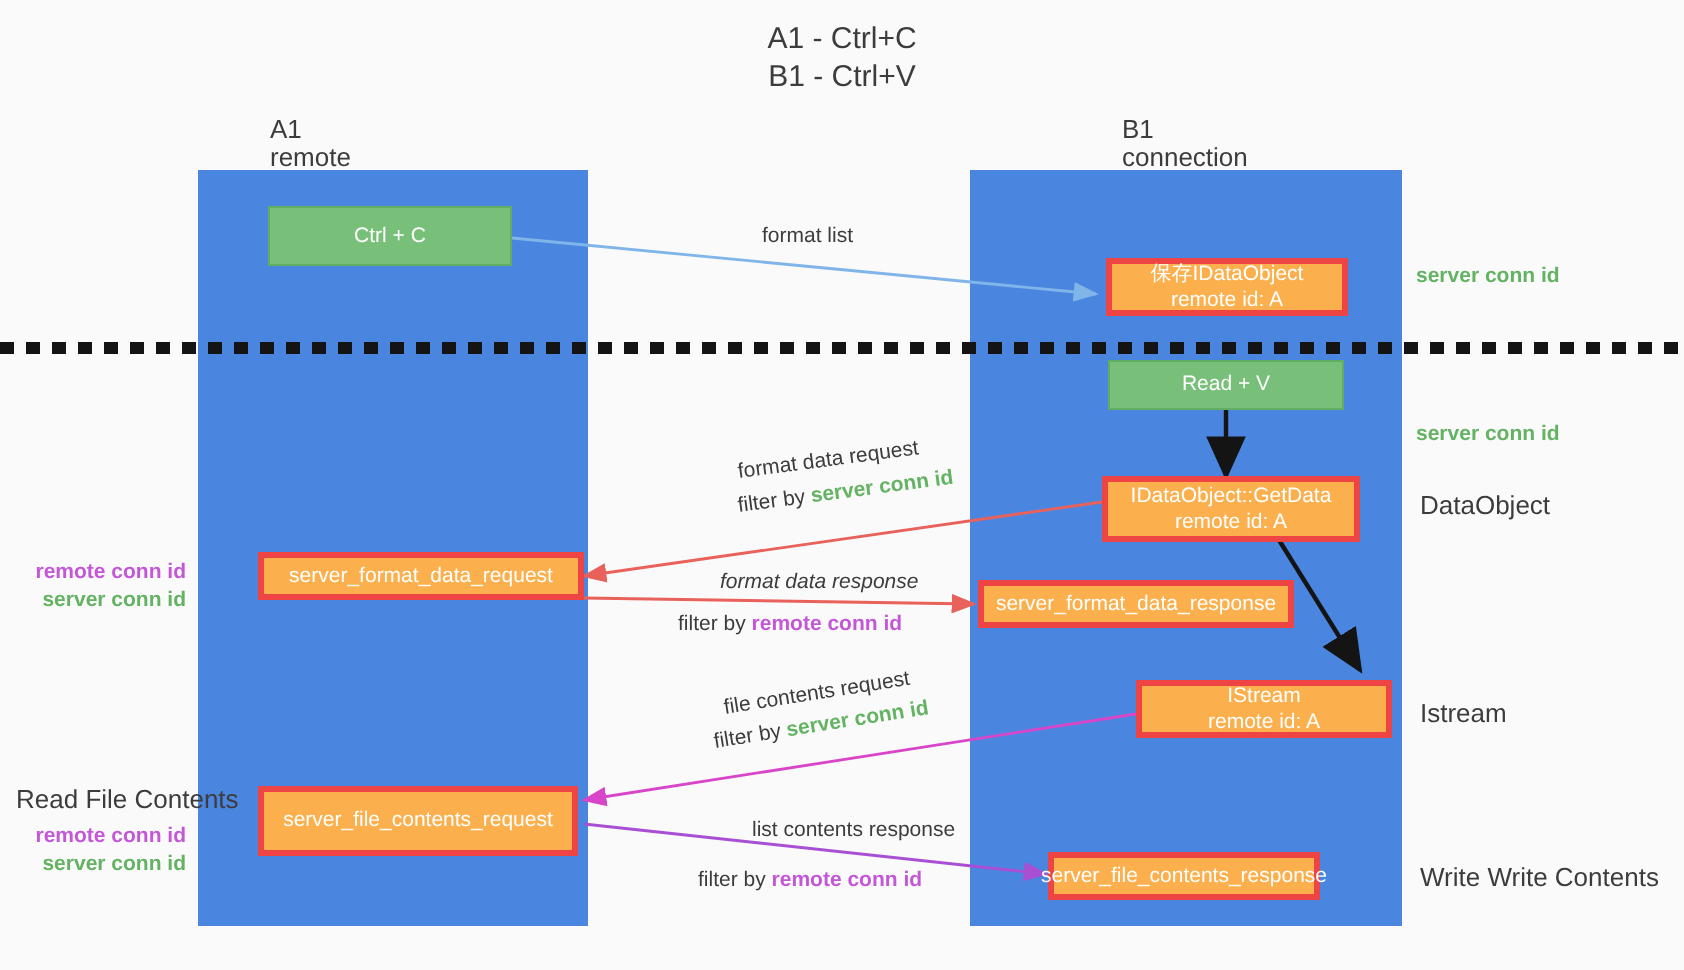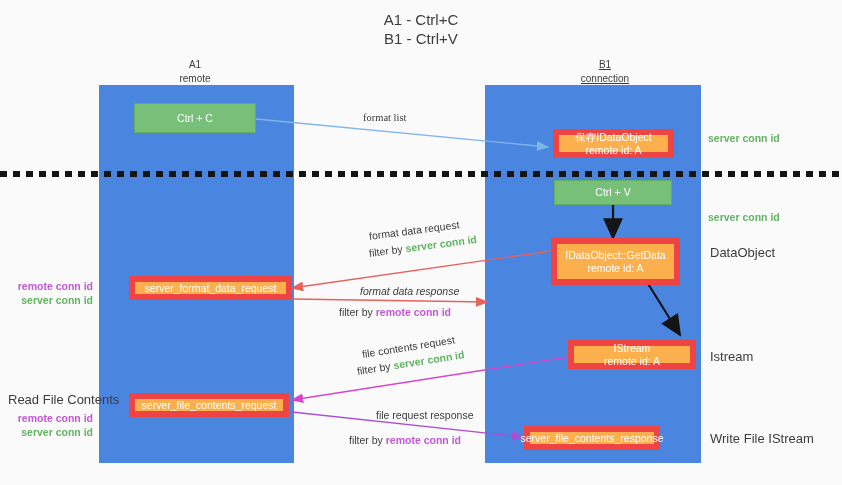--- a/index.html
+++ b/index.html
@@ -30,22 +30,22 @@
     width: 842px;
     text-align: center;
     font-size: 15px;
     line-height: 19px;
     color: #3c3c3c;
     white-space: pre-line;
   }
 
   
   .col-head {
-    text-align: center;
-    font-size: 10px;
+    text-align: left;
+    font-size: 13px;
     line-height: 14px;
     color: #3c3c3c;
     white-space: pre-line;
   }
 
   
   .lane {
     background: #4a86e0;
   }
 
@@ -62,21 +62,21 @@
     line-height: 13px;
     white-space: pre-line;
   }
   .box.green {
     background: #78c07a;
     border: 1px solid #5fae62;
     color: #ffffff;
   }
   .box.orange {
     background: #fbb04d;
-    border: 6px solid #ef4444;
+    border: 3px solid #ef4444;
     color: #ffffff;
   }
 
   
   .side-label {
     font-size: 13px;
     line-height: 15px;
     color: #3c3c3c;
   }
   .green-txt { color: #63b363; font-weight: bold; }
@@ -122,21 +122,21 @@
 </head>
 <body>
 
 <div id="stage">
 
   <div class="abs title">A1 - Ctrl+C
 B1 - Ctrl+V</div>
 
   <div class="abs col-head" style="left:135px; top:58px; width:120px;">A1
 remote</div>
-  <div class="abs col-head" style="left:545px; top:58px; width:120px;text-decoration:underline;">B1
+  <div class="abs col-head" style="left:561px; top:58px; width:120px;">B1
 connection</div>
 
   <div class="abs lane" style="left:99px; top:85px; width:195px; height:378px;"></div>
   <div class="abs lane" style="left:485px; top:85px; width:216px; height:378px;"></div>
 
   <svg class="overlay" viewBox="0 0 842 485">
     <defs>
       <marker id="ah-blue" markerWidth="9" markerHeight="7" refX="8" refY="3.5" orient="auto">
         <polygon points="0,0 9,3.5 0,7" fill="#7fb5e8"></polygon>
       </marker>
@@ -169,58 +169,59 @@
     <line x1="292" y1="412" x2="523" y2="437" stroke="#a84fd4" stroke-width="1.4" marker-end="url(#ah-purple)"></line>
   </svg>
 
   <div class="abs dashed-sep"></div>
 
   <div class="abs box green" style="left:134px; top:103px; width:122px; height:30px;text-align:right;">Ctrl + C</div>
 
   <div class="abs box orange" style="left:553px; top:129px; width:121px; height:29px;">保存IDataObject
 remote id: A</div>
 
-  <div class="abs box green" style="left:554px; top:180px; width:118px; height:25px;">Ctrl + V</div>
-
-  <div class="abs box orange" style="left:551px; top:238px; width:129px; height:47px;">IDataObject::GetData
+  <div class="abs box green" style="left:554px; top:180px; width:118px; height:25px;">Read + V</div>
+
+  <div class="abs box orange" style="left:551px; top:238px; width:129px; height:33px;">IDataObject::GetData
 remote id: A</div>
 
   <div class="abs box orange" style="left:129px; top:276px; width:163px; height:24px;">server_format_data_request</div>
 
+  <div class="abs box orange" style="left:489px; top:290px; width:158px; height:24px;">server_format_data_response</div>
 
   <div class="abs box orange" style="left:568px; top:340px; width:128px; height:29px;">IStream
 remote id: A</div>
 
-  <div class="abs box orange" style="left:129px; top:393px; width:160px; height:24px;">server_file_contents_request</div>
+  <div class="abs box orange" style="left:129px; top:393px; width:160px; height:35px;">server_file_contents_request</div>
 
   <div class="abs box orange" style="left:524px; top:426px; width:136px; height:24px;">server_file_contents_response</div>
 
-  <div class="abs arrow-label" style="left:363px; top:111px;font-family:Liberation Serif, serif;">format list</div>
+  <div class="abs arrow-label" style="left:381px; top:111px;">format list</div>
 
   <div class="abs arrow-label rot-up" style="left:369px; top:229px;">format data request</div>
   <div class="abs arrow-label rot-up" style="left:369px; top:246px;"><span>filter by </span><span class="green-txt">server conn id</span></div>
 
   <div class="abs arrow-label" style="left:360px; top:284px;font-style:italic;">format data response</div>
   <div class="abs arrow-label" style="left:339px; top:305px;"><span>filter by </span><span class="purple-txt">remote conn id</span></div>
 
   <div class="abs arrow-label rot-up9" style="left:362px; top:347px;">file contents request</div>
   <div class="abs arrow-label rot-up9" style="left:357px; top:364px;"><span>filter by </span><span class="green-txt">server conn id</span></div>
 
-  <div class="abs arrow-label" style="left:376px; top:408px;">file request response</div>
+  <div class="abs arrow-label" style="left:376px; top:408px;">list contents response</div>
   <div class="abs arrow-label" style="left:349px; top:433px;"><span>filter by </span><span class="purple-txt">remote conn id</span></div>
 
   <div class="abs side-label green-txt" style="left:708px; top:131px; font-size:10.5px;">server conn id</div>
 
   <div class="abs side-label green-txt" style="left:708px; top:210px; font-size:10.5px;">server conn id</div>
 
   <div class="abs side-label" style="left:710px; top:245px;">DataObject</div>
 
   <div class="abs side-label" style="left:710px; top:349px;">Istream</div>
 
-  <div class="abs side-label" style="left:710px; top:431px;">Write File IStream</div>
+  <div class="abs side-label" style="left:710px; top:431px;">Write Write Contents</div>
 
   <div class="abs stack-label" style="left:0px; top:279px; width:93px;">
     <span class="ln purple-txt">remote conn id</span>
     <span class="ln green-txt">server conn id</span>
   </div>
 
   <div class="abs side-label" style="left:8px; top:392px;">Read File Contents</div>
 
   <div class="abs stack-label" style="left:0px; top:411px; width:93px;">
     <span class="ln purple-txt">remote conn id</span>

